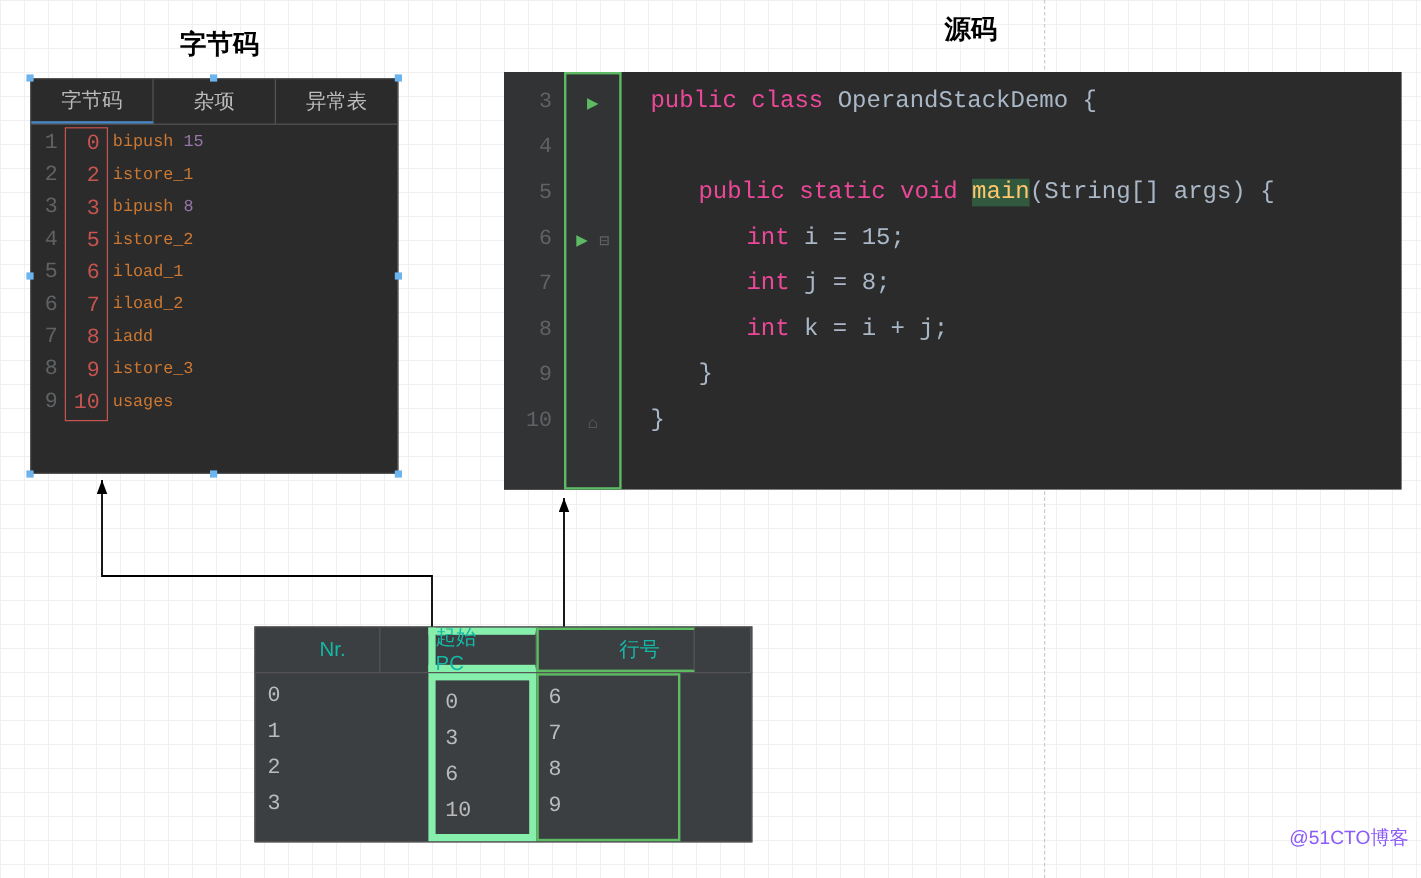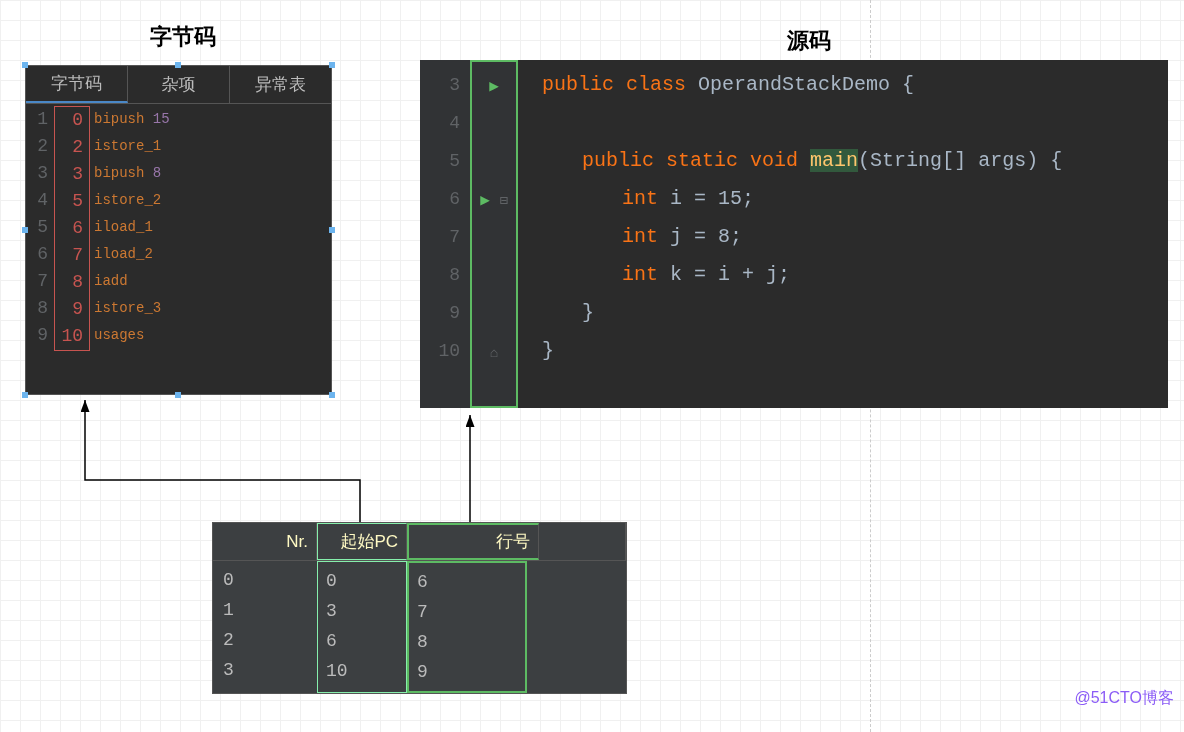--- a/index.html
+++ b/index.html
@@ -113,65 +113,65 @@
 .src-icons .run { color: #5dbb63; font-size: 16px; }
 .src-icons .fold { color: #606366; font-size: 14px; }
 .src-code {
   flex: 1;
   padding-left: 24px;
   padding-top: 6px;
   font-size: 20px;
   line-height: 38px;
   color: #a9b7c6;
 }
-.kw { color: #f97316; }
+.kw { color: #ec4899; }
 .cls { color: #a9b7c6; }
 .method { color: #ffc66d; }
 .usages { color: #606366; font-size: 16px; }
 .hl-main { background: #32593d; text-align: center; }
 .table-panel {
   position: absolute;
   left: 212px;
   top: 522px;
   width: 415px;
   background: #3c3f41;
   border: 1px solid #555;
 }
 .table-head {
   display: flex;
   height: 38px;
   background: #3c3f41;
   border-bottom: 1px solid #555;
 }
 .table-head > div {
-  color: #fef9c3;
+  color: #14b8a6;
   font-family: "Microsoft YaHei", sans-serif;
   font-size: 17px;
   display: flex;
   align-items: center;
   justify-content: flex-end;
-  padding-right: 8px;
+  padding-right: 28px;
   border-right: 1px solid #555;
 }
 .th-nr { width: 104px; }
 .th-pc { width: 90px; }
 .th-line { width: 132px; text-align: center; }
 .th-rest { flex: 1; border-right: none; }
 .table-rows { display: flex; }
 .col-nr { width: 104px; padding-left: 10px; }
 .col-pc { width: 90px; padding-left: 8px; }
 .col-line { width: 120px; padding-left: 8px; }
 .table-rows > div {
   color: #bbb;
   font-size: 18px;
   line-height: 30px;
   padding-top: 4px;
   padding-bottom: 4px;
 }
-.pc-box { border: 1px solid #86efac; }
+.pc-box { border: 6px solid #86efac; margin-left: 40px; }
 .line-box { border: 2px solid #5dbb63; }
 svg.arrows { position: absolute; left: 0; top: 0; pointer-events: none; }
 .dashed-line {
   position: absolute;
   border-left: 1px dashed #ccc;
   height: 732px;
   left: 870px;
   top: 0;
 }
 .watermark {
@@ -182,21 +182,21 @@
   font-size: 16px;
   font-family: sans-serif;
 }
 </style>
 </head>
 <body>
 
 <div class="dashed-line"></div>
 
 <div class="title" style="left:150px;top:22px">字节码</div>
-<div class="title" style="left:787px;top:26px">源码</div>
+<div class="title" style="left:787px;top:10px">源码</div>
 
 <div class="bytecode-panel">
   <div class="tabs">
     <div class="tab active">字节码</div>
     <div class="tab">杂项</div>
     <div class="tab">异常表</div>
   </div>
   <div class="bytecode-body">
     <div class="gutter">
       <div>1</div>

